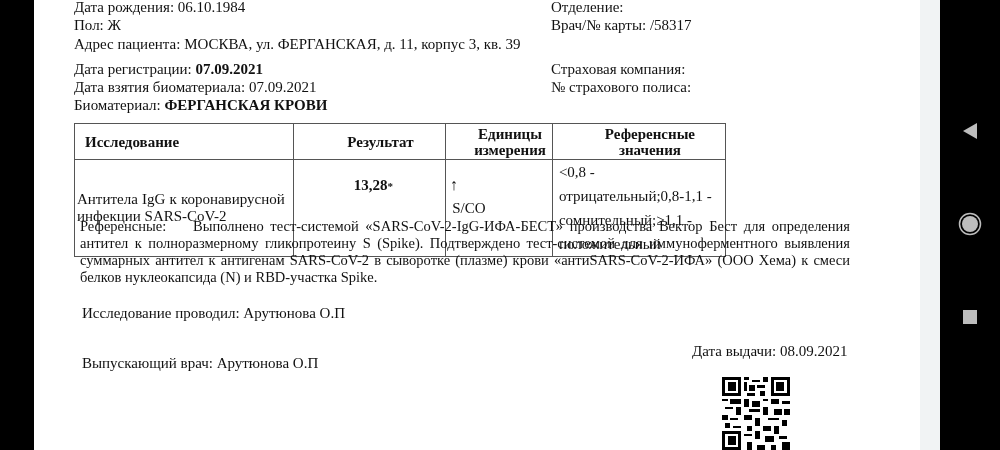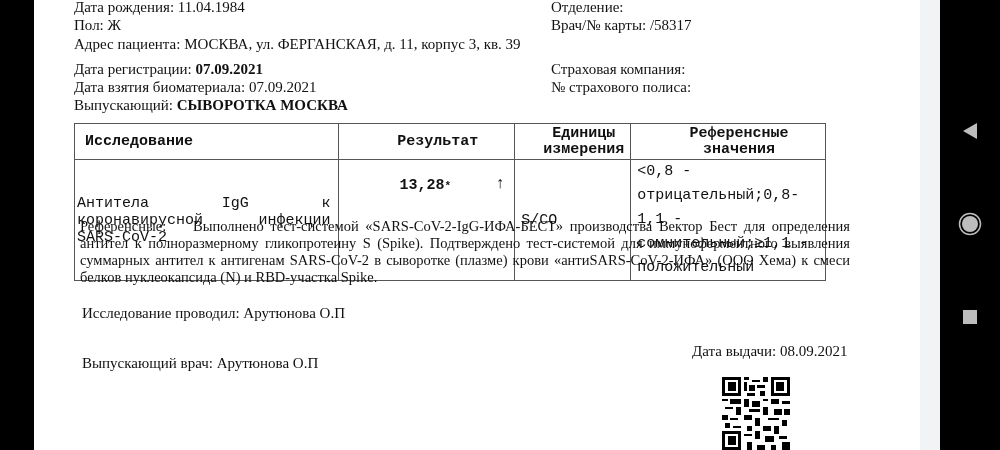--- a/index.html
+++ b/index.html
@@ -5,57 +5,57 @@
   html, body { margin:0; padding:0; }
   body { width:1000px; height:450px; overflow:hidden; background:#000; position:relative;
          font-family:"Liberation Serif", "DejaVu Serif", serif; color:#111; }
   .left-band { position:absolute; left:0; top:0; width:34px; height:450px; background:#000; }
   .page { position:absolute; left:34px; top:0; width:886px; height:450px; background:#fff; }
   .scroll-strip { position:absolute; left:920px; top:0; width:20px; height:450px; background:#f1f3f4; }
   .navbar { position:absolute; left:940px; top:0; width:60px; height:450px; background:#000; }
   .nav-btn { position:absolute; left:0; width:60px; height:40px; display:flex; align-items:center; justify-content:center; cursor:pointer; }
   .t { position:absolute; font-size:15px; line-height:18px; white-space:nowrap; }
   b { font-weight:bold; }
-  table.res { position:absolute; left:74px; top:123px; width:752px; border-collapse:collapse; font-size:15px;font-family:Liberation Mono, monospace; }
+  table.res { position:absolute; left:74px; top:123px; width:652px; border-collapse:collapse; font-size:15px; }
   table.res td, table.res th { border:1.3px solid #555; padding:0 6px; vertical-align:middle; }
   table.res th { font-weight:bold; height:35px; line-height:16px;padding-left:28px; }
   table.res td { height:53px; line-height:17px;padding-left:8px; }
   .comment { position:absolute; left:80px; top:218px; width:770px; font-size:14.5px; line-height:17px; text-align:justify; }
   .qr { position:absolute; left:722px; top:377px; width:68px; height:73px; }
 </style>
 </head>
 <body>
 
 <div class="left-band"></div>
 
 <div class="page"></div>
 
 <div class="t" style="left:74px;top:-2px;">
   <span>Дата рождения:</span>
-  <span>11.04.1984</span>
+  <span>06.10.1984</span>
 </div>
 <div class="t" style="left:74px;top:16px;">
   <span>Пол:</span>
   <span>Ж</span>
 </div>
 <div class="t" style="left:74px;top:35px;">
   <span>Адрес пациента:</span>
   <span>МОСКВА, ул. ФЕРГАНСКАЯ, д. 11, корпус 3, кв. 39</span>
 </div>
 <div class="t" style="left:74px;top:60px;">
   <span>Дата регистрации:</span>
   <b>07.09.2021</b>
 </div>
 <div class="t" style="left:74px;top:78px;">
   <span>Дата взятия биоматериала:</span>
   <span>07.09.2021</span>
 </div>
 <div class="t" style="left:74px;top:96px;">
-  <span>Выпускающий:</span>
-  <b>СЫВОРОТКА МОСКВА</b>
+  <span>Биоматериал:</span>
+  <b>ФЕРГАНСКАЯ КРОВИ</b>
 </div>
 
 <div class="t" style="left:551px;top:-2px;">
   <span>Отделение:</span>
   <span></span>
 </div>
 <div class="t" style="left:551px;top:16px;">
   <span>Врач/№ карты:</span>
   <span>/58317</span>
 </div>

